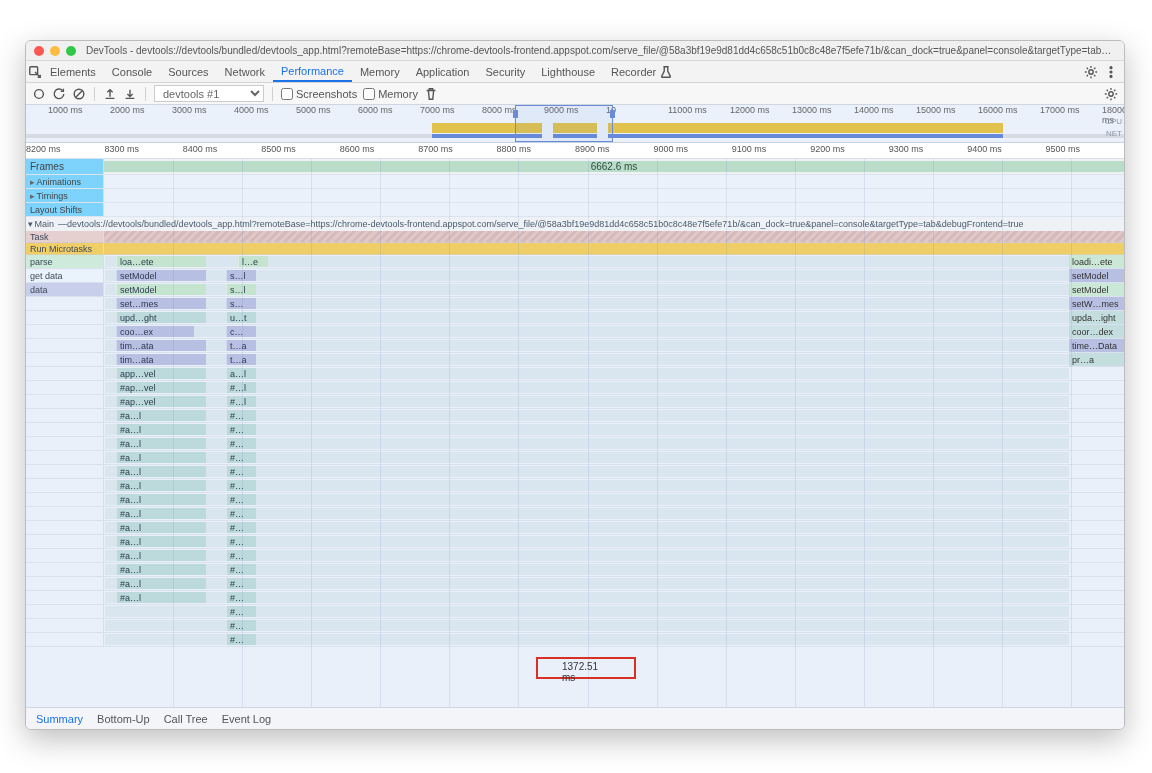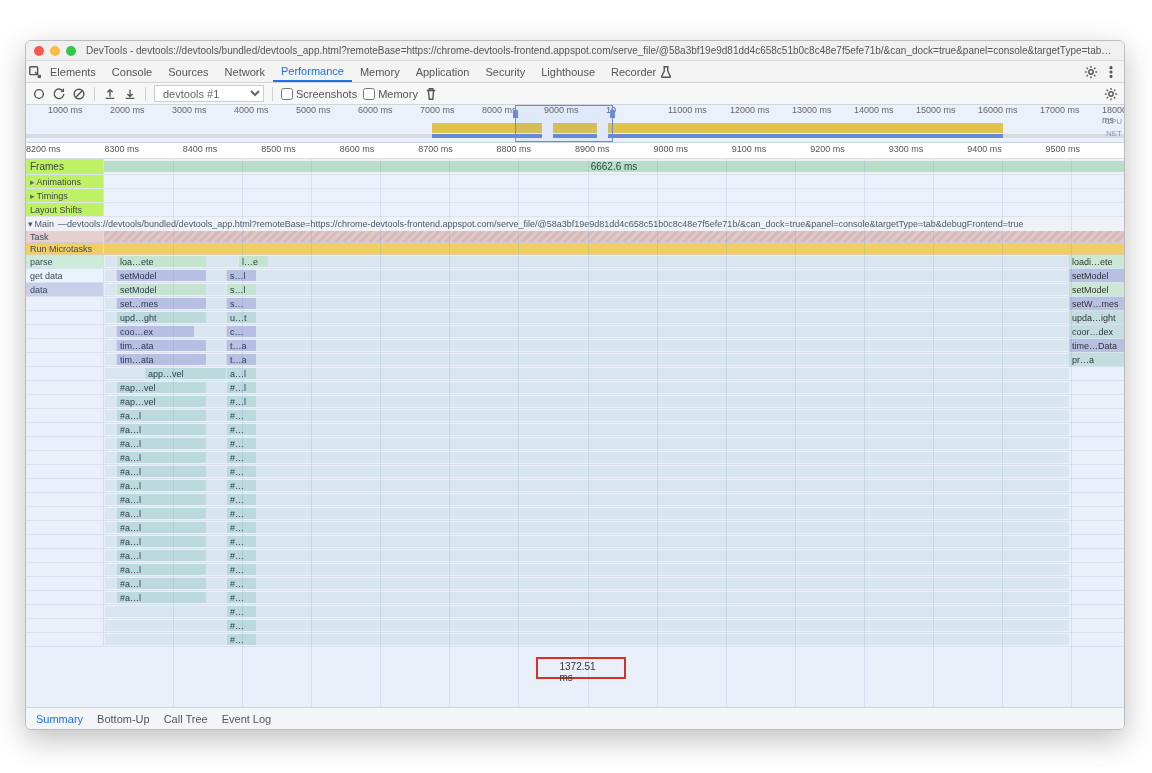--- a/index.html
+++ b/index.html
@@ -142,21 +142,21 @@
     background: #eef2f7;
   }
   .track-label {
     width: 78px;
     padding-left: 4px;
     font-size: 10px;
     display: flex; align-items: center;
     color: #444;
     white-space: nowrap; overflow: hidden;
     border-right: 1px solid #d6deea;
-    background: #bef264;
+    background: #7dd3fc;
   }
   .track-label .caret { margin-right: 2px; color: #666; }
   .track-body { flex: 1; position: relative; }
   .frames-bar {
     position: absolute; left: 0; right: 0; top: 2px; bottom: 2px;
     background: #b9ddc8;
     display: flex; align-items: center; justify-content: center;
     font-size: 10px; color: #2a4b3a;
   }
   .main-url {
@@ -494,21 +494,21 @@
         <div class="flame-row">
           <div class="bar c-faint" style="left: 78px; right: 55px;"></div>
           <div class="left-block" style="background: transparent;"></div>
           <div class="bar c-purple" style="left: 90px; width: 90px;">tim…ata</div>
           <div class="bar c-purple" style="left: 200px; width: 30px;">t…a</div>
           <div class="right-col rc-teal">pr…a</div>
         </div>
         <div class="flame-row">
           <div class="bar c-faint" style="left: 78px; right: 55px;"></div>
           <div class="left-block" style="background: transparent;"></div>
-          <div class="bar c-teal" style="left: 90px; width: 90px; margin-left: 28px;">app…vel</div>
+          <div class="bar c-teal" style="left: 90px; width: 90px;">app…vel</div>
           <div class="bar c-teal" style="left: 200px; width: 30px;">a…l</div>
         </div>
         <div class="flame-row">
           <div class="bar c-faint" style="left: 78px; right: 55px;"></div>
           <div class="left-block" style="background: transparent;"></div>
           <div class="bar c-teal" style="left: 90px; width: 90px;">#ap…vel</div>
           <div class="bar c-teal" style="left: 200px; width: 30px;">#…l</div>
         </div>
         <div class="flame-row">
           <div class="bar c-faint" style="left: 78px; right: 55px;"></div>
@@ -627,21 +627,21 @@
         <div class="vline" style="left: 561.5px;"></div>
         <div class="vline" style="left: 630.571px;"></div>
         <div class="vline" style="left: 699.643px;"></div>
         <div class="vline" style="left: 768.714px;"></div>
         <div class="vline" style="left: 837.786px;"></div>
         <div class="vline" style="left: 906.857px;"></div>
         <div class="vline" style="left: 975.929px;"></div>
         <div class="vline" style="left: 1045px;"></div>
       </div>
 
-    <div class="selection-box" style="left:510px; width:90px; top:498px; height:22px;">
+    <div class="selection-box" style="left:510px; width:100px; top:498px; height:22px;">
       <span class="sel-label">1372.51 ms</span>
     </div>
   </div>
 
   <div class="bottom-tabs">
     <span class="btab active">Summary</span>
     <span class="btab">Bottom-Up</span>
     <span class="btab">Call Tree</span>
     <span class="btab">Event Log</span>
   </div>

